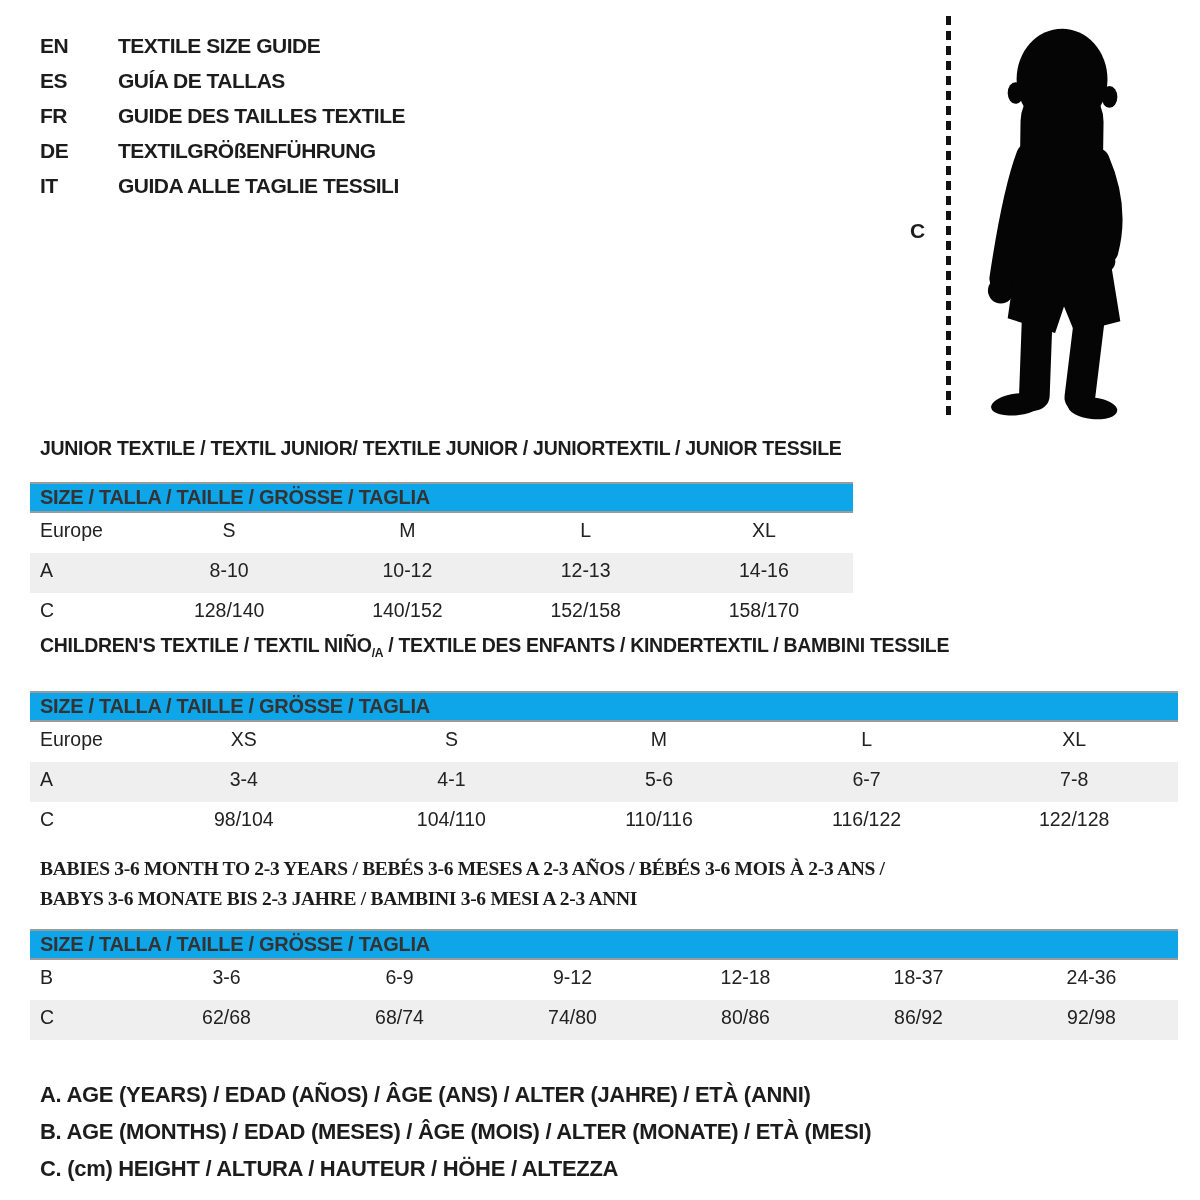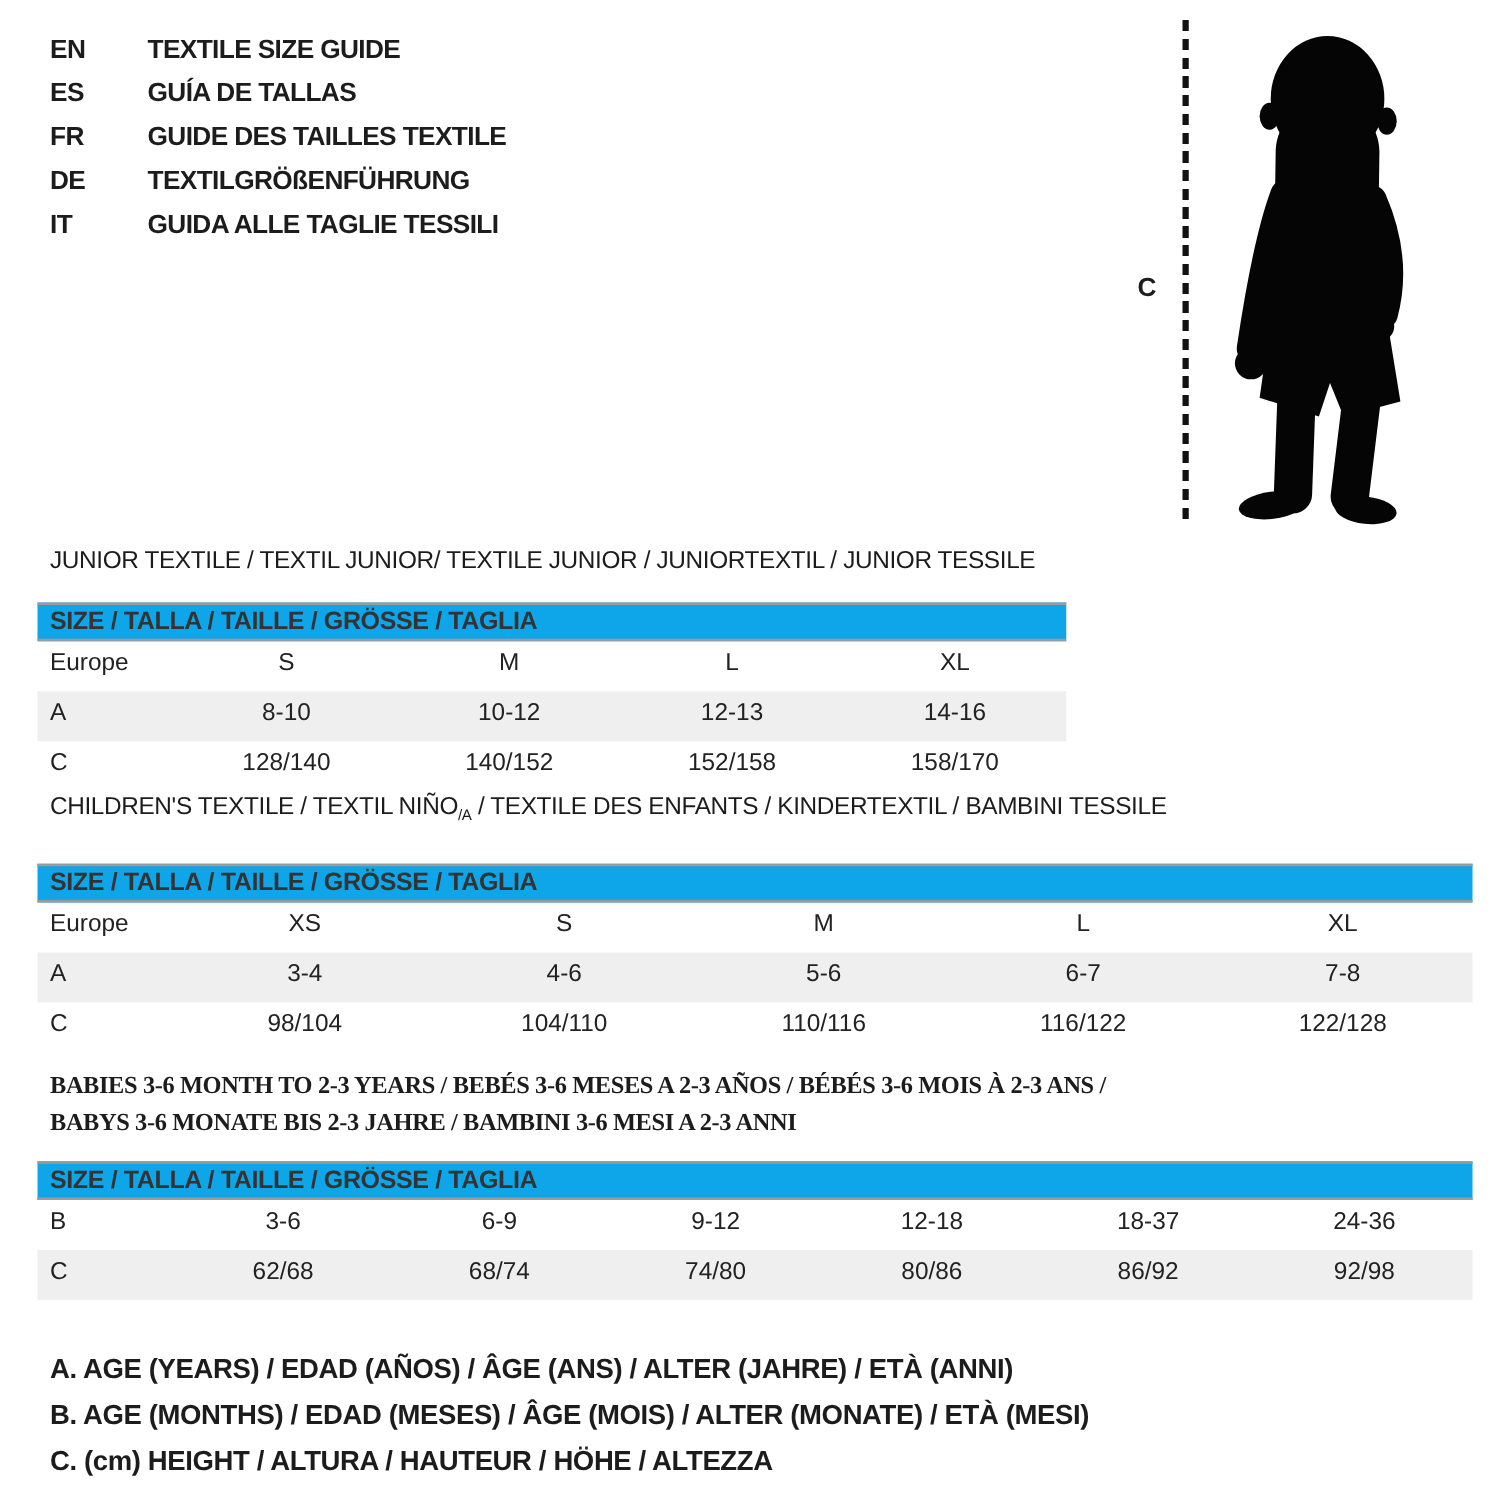--- a/index.html
+++ b/index.html
@@ -3,35 +3,35 @@
 <meta charset="utf-8">
 <style>
   html,body { margin:0; padding:0; background:#ffffff; }
   .page {
     position:relative; width:1200px; height:1200px; background:#ffffff;
     font-family:"Liberation Sans", sans-serif; color:#1c1c1c; overflow:hidden;
   }
 
   
   .lang-list { position:absolute; left:40px; top:28px; }
-  .lang-row { display:flex; height:35px; }
+  .lang-row { display:flex; height:35px; align-items:center; }
   .lang-code  { width:78px; font-weight:bold; font-size:21px; letter-spacing:-0.5px; }
   .lang-label { font-weight:bold; font-size:21px; letter-spacing:-0.5px; white-space:nowrap; }
 
   
   .dash-line {
     position:absolute; left:946px; top:16px; width:5px; height:400px;
     background:repeating-linear-gradient(to bottom, #111 0px, #111 9px, rgba(0,0,0,0) 9px, rgba(0,0,0,0) 15px);
   }
   .c-label { position:absolute; left:910px; top:219px; font-size:21px; font-weight:bold; }
   .baby-svg { position:absolute; left:955px; top:10px; }
 
   
   .section-title {
-    position:absolute; left:40px; font-size:19.5px; font-weight:normal;
+    position:absolute; left:40px; font-size:19.5px; font-weight:bold;
     letter-spacing:-0.3px; white-space:nowrap;
   }
   .sub { font-size:0.62em; vertical-align:sub; }
 
   .babies-title {
     position:absolute; left:40px; font-size:19.5px; font-weight:bold;
     line-height:30px; letter-spacing:-0.3px; white-space:nowrap;
   }
 
   
@@ -135,21 +135,21 @@
       <span class="tlabel">Europe</span>
       <span class="tcell">XS</span>
       <span class="tcell">S</span>
       <span class="tcell">M</span>
       <span class="tcell">L</span>
       <span class="tcell">XL</span>
     </div>
     <div class="trow shaded">
       <span class="tlabel">A</span>
       <span class="tcell">3-4</span>
-      <span class="tcell">4-6</span>
+      <span class="tcell">4-1</span>
       <span class="tcell">5-6</span>
       <span class="tcell">6-7</span>
       <span class="tcell">7-8</span>
     </div>
     <div class="trow">
       <span class="tlabel">C</span>
       <span class="tcell">98/104</span>
       <span class="tcell">104/110</span>
       <span class="tcell">110/116</span>
       <span class="tcell">116/122</span>

